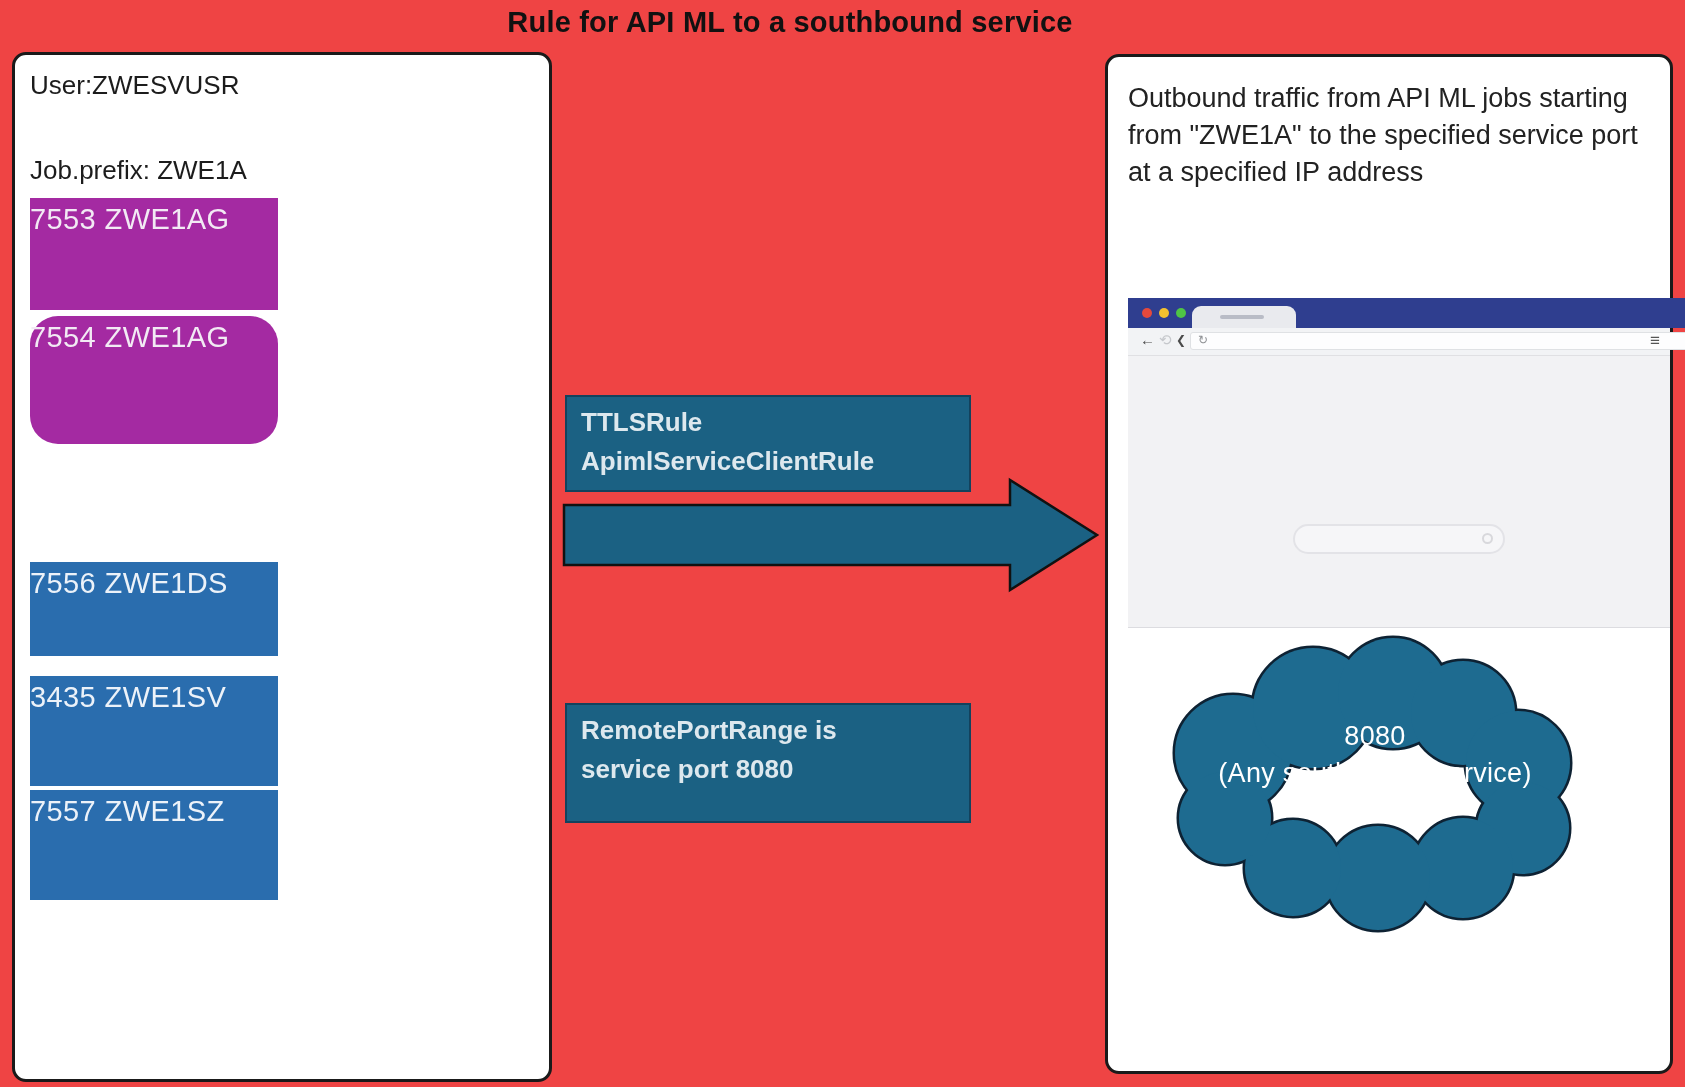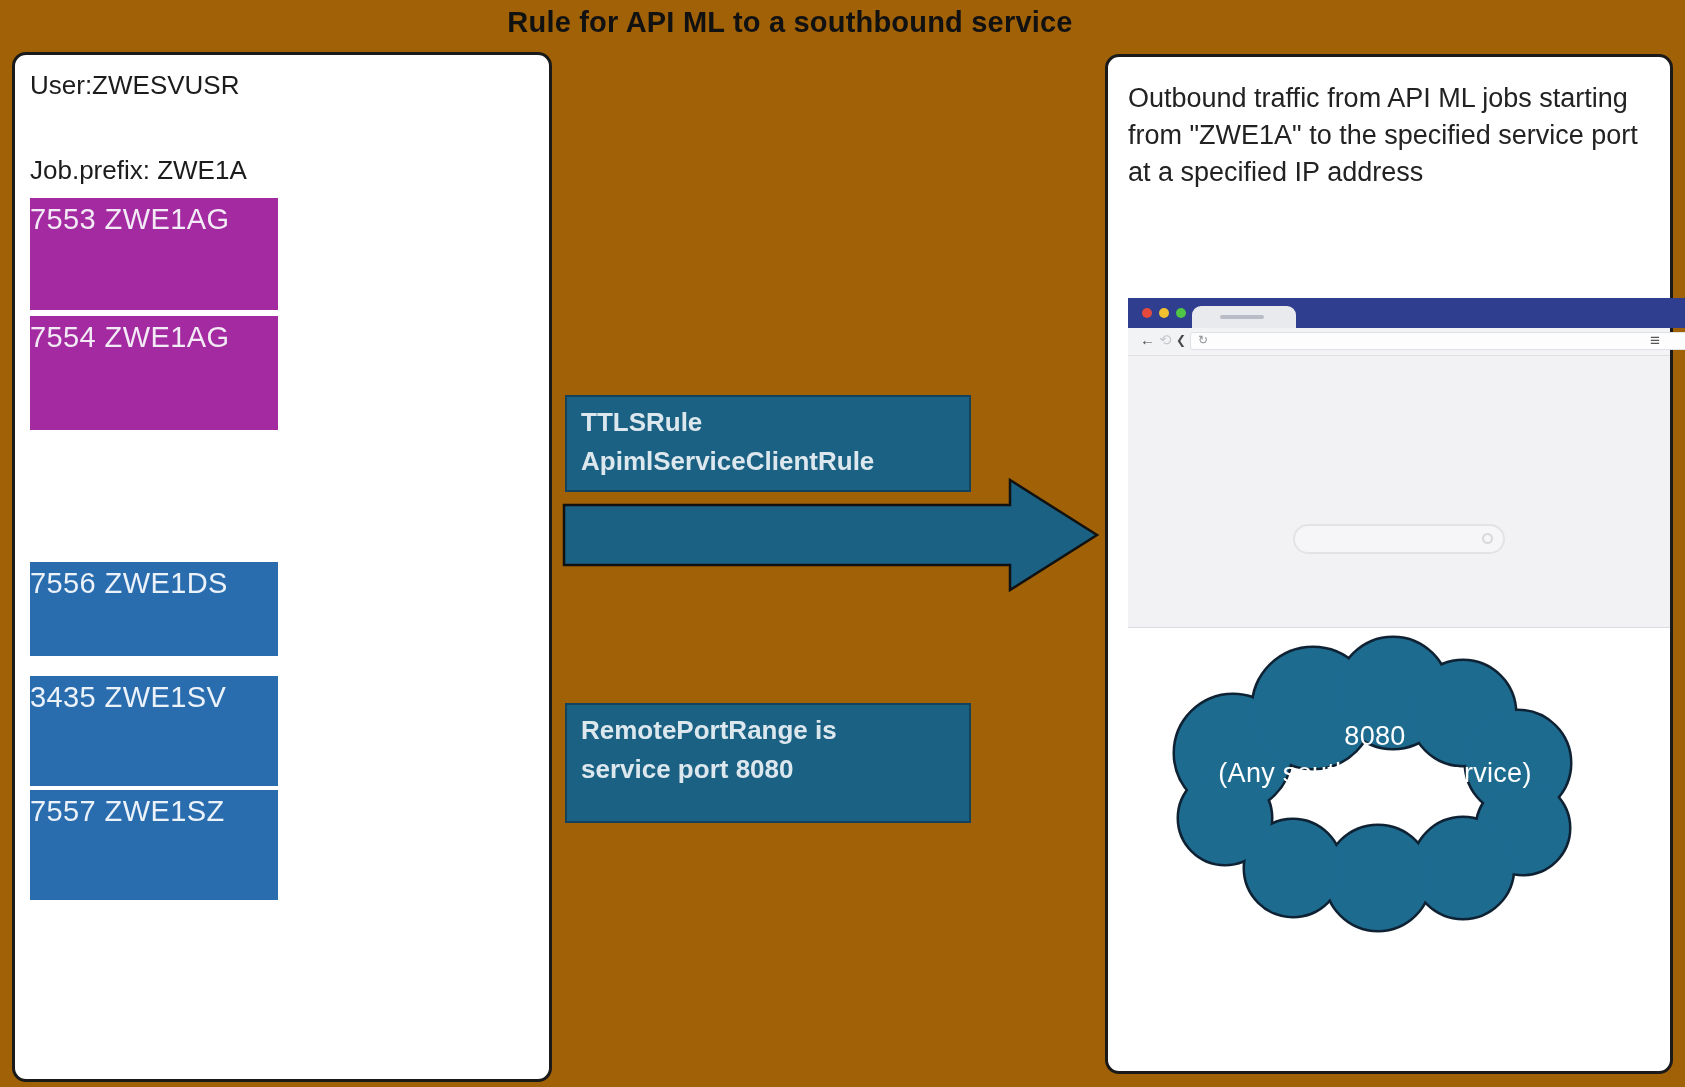--- a/index.html
+++ b/index.html
@@ -1,17 +1,17 @@
 <!DOCTYPE html>
 <html><head>
 <meta charset="utf-8">
 <style>
   html,body{margin:0;padding:0;background:#ffffff;}
   .canvas{
-    position:relative;width:1685px;height:1087px;background:#a16207;overflow:hidden;
+    position:relative;width:1685px;height:1087px;background:#ef4444;overflow:hidden;
     font-family:"Liberation Sans", sans-serif;color:#1a1a1a;
   }
   .abs{position:absolute;}
 
   .diagram-title{
     left:0;top:6px;width:1580px;text-align:center;
     font-size:29px;font-weight:bold;color:#111;letter-spacing:.2px;
   }
 
   .panel{
@@ -98,21 +98,21 @@
 
   <div class="abs diagram-title">Rule for API ML to a southbound service</div>
 
   <div class="abs panel left-panel"></div>
   <div class="abs plain-label" style="left:30px;top:70px;z-index:2;">User:ZWESVUSR</div>
   <div class="abs plain-label" style="left:30px;top:155px;z-index:2;">Job.prefix: ZWE1A</div>
 
   <div class="abs job-box job-magenta" style="top:198px;height:112px;">
     <span>7553 ZWE1AG</span>
   </div>
-  <div class="abs job-box job-magenta" style="top:316px;height:114px;">
+  <div class="abs job-box job-magenta" style="top:316px;height:128px;border-radius:28px;">
     <span>7554 ZWE1AG</span>
   </div>
 
   <div class="abs job-box job-blue" style="top:562px;height:94px;">
     <span>7556 ZWE1DS</span>
   </div>
   <div class="abs job-box job-blue" style="top:676px;height:110px;">
     <span>3435 ZWE1SV</span>
   </div>
   <div class="abs job-box job-blue" style="top:790px;height:110px;">

